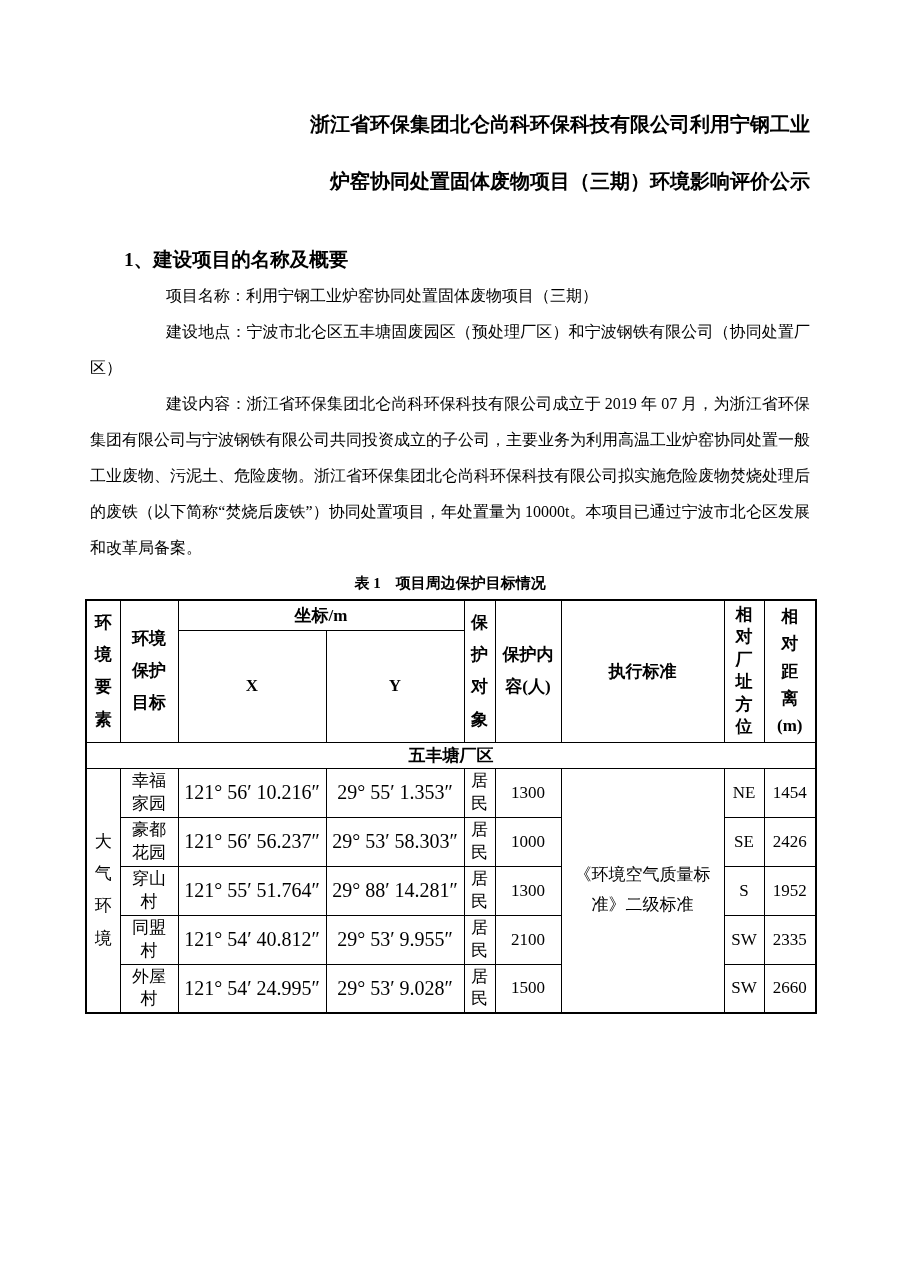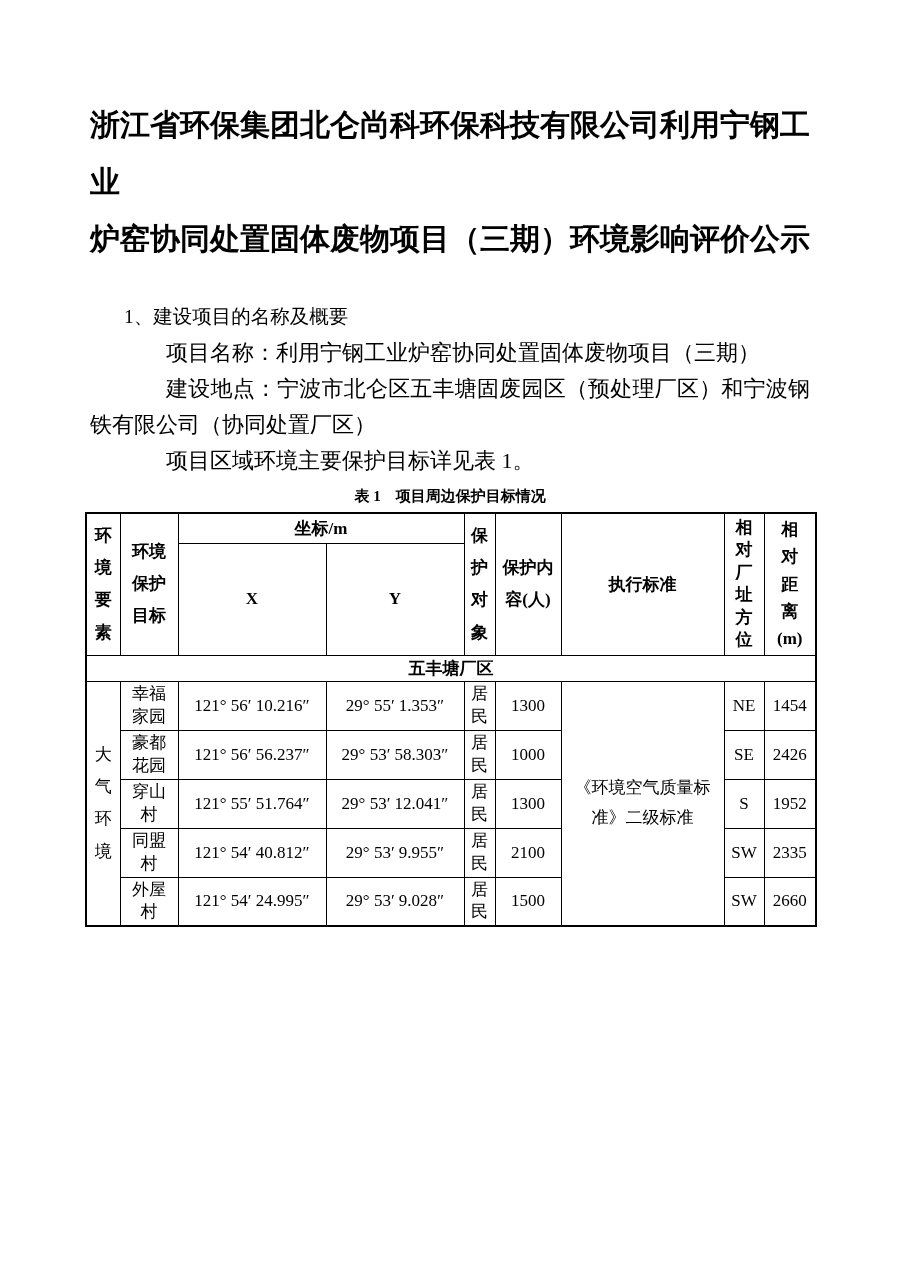--- a/index.html
+++ b/index.html
@@ -11,34 +11,34 @@
     margin: 0 auto;
     position: relative;
     font-family: "Liberation Serif", "DejaVu Serif", serif;
     color: #000000;
     overflow: hidden;
   }
   .content {
     padding: 96px 90px 0 90px;
   }
   .doc-title {
-    font-size: 30px;
+    font-size: 20px;
     font-weight: bold;
-    text-align: left;
+    text-align: right;
     line-height: 57px;
   }
   .sec-heading {
     font-size: 19.5px;
-    font-weight: normal;
+    font-weight: bold;
     line-height: 36px;
     padding-left: 34px;
   }
   .sec-heading.first { margin-top: 32px; }
   .para {
-    font-size: 22px;
+    font-size: 16px;
     line-height: 36px;
     text-indent: 76px;
     text-align: justify;
   }
   .table-caption {
     font-size: 15px;
     font-weight: bold;
     text-align: center;
     line-height: 22px;
     margin: 6px 0 5px 0;
@@ -67,39 +67,39 @@
     margin: 0 auto;
     word-break: break-all;
     line-height: 1.9;
   }
   .w1 { width: 1.15em; }
   .w2 { width: 2.25em; }
   .w3 { width: 3.3em; }
   .w-dist { width: 1.75em; line-height: 1.6; }
   .lh-tight { line-height: 1.32; }
   .lh-body { line-height: 1.35; }
-  .coord { font-size: 17px; white-space: nowrap; margin-left: 24px; }
+  .coord { font-size: 20px; white-space: nowrap; margin-left: 24px; }
   .standard-cell { padding: 0 12px; line-height: 1.8; }
 </style>
 </head>
 <body>
 
 <div class="page">
   <div class="content">
 
     <div class="doc-title">
       <div>浙江省环保集团北仑尚科环保科技有限公司利用宁钢工业</div>
       <div>炉窑协同处置固体废物项目（三期）环境影响评价公示</div>
     </div>
 
     <div class="sec-heading first">1、建设项目的名称及概要</div>
     <p class="para">项目名称：利用宁钢工业炉窑协同处置固体废物项目（三期）</p>
     <p class="para">建设地点：宁波市北仑区五丰塘固废园区（预处理厂区）和宁波钢铁有限公司（协同处置厂区）</p>
-
-    <p class="para">项目区域环境主要保护目标详见表 1。</p>
+    <p class="para">建设内容：浙江省环保集团北仑尚科环保科技有限公司成立于 2019 年 07 月，为浙江省环保集团有限公司与宁波钢铁有限公司共同投资成立的子公司，主要业务为利用高温工业炉窑协同处置一般工业废物、污泥土、危险废物。浙江省环保集团北仑尚科环保科技有限公司拟实施危险废物焚烧处理后的废铁（以下简称“焚烧后废铁”）协同处置项目，年处置量为 10000t。本项目已通过宁波市北仑区发展和改革局备案。</p>
+
 
     <div class="table-caption">表 1　项目周边保护目标情况</div>
 
     <table class="targets">
       <colgroup>
         <col style="width:34px">
         <col style="width:58px">
         <col style="width:148px">
         <col style="width:138px">
         <col style="width:31px">
@@ -166,21 +166,21 @@
             </td>
           <td>1000</td>
           <td>SE</td>
           <td>2426</td>
         </tr>
         <tr class="data-row">
           <td>
               <div class="vtext w2 lh-body">穿山村</div>
             </td>
           <td class="coord">121° 55′ 51.764″</td>
-          <td class="coord">29° 53′ 12.041″</td>
+          <td class="coord">29° 88′ 14.281″</td>
           <td>
               <div class="vtext w1 lh-body">居民</div>
             </td>
           <td>1300</td>
           <td>S</td>
           <td>1952</td>
         </tr>
         <tr class="data-row">
           <td>
               <div class="vtext w2 lh-body">同盟村</div>

